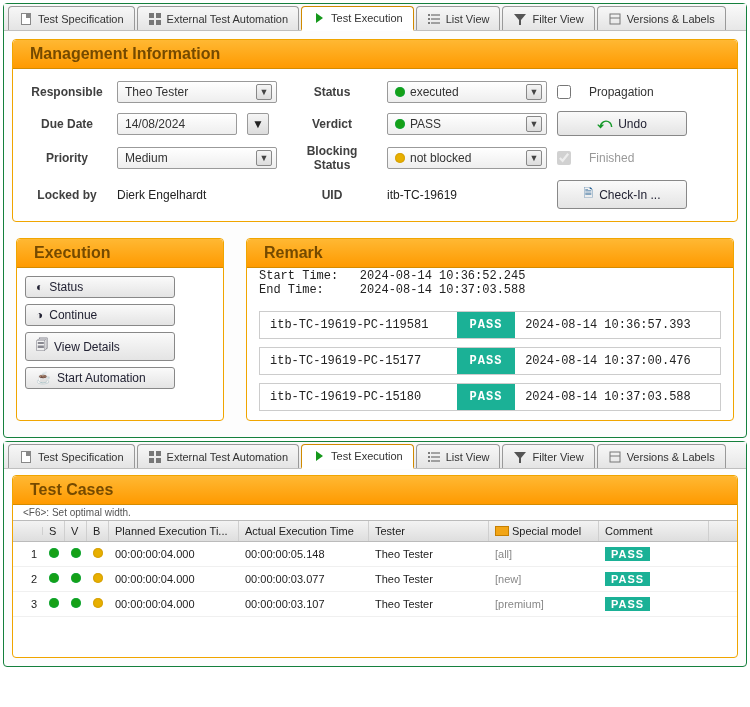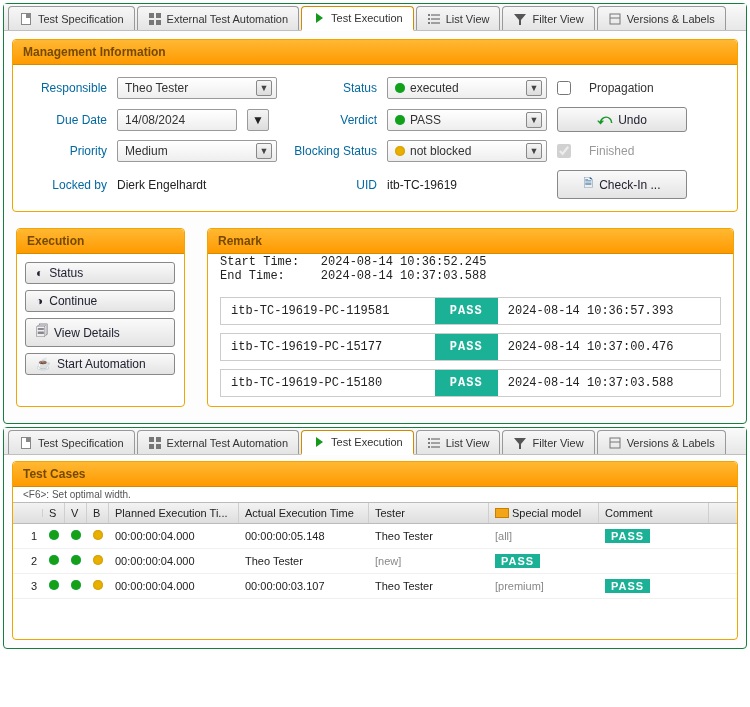--- a/index.html
+++ b/index.html
@@ -41,42 +41,42 @@
     background: #fff;
     border-color: #d08a00;
     border-bottom: 2px solid #fff;
     margin-bottom: -1px;
   }
   .tab .ticon { width: 14px; height: 14px; display:flex; align-items:center; justify-content:center; }
   .section-header {
     background: linear-gradient(#ffb833,#ff9a00);
     color: #754a00;
     font-weight: bold;
-    font-size: 12px;
-    padding: 5px 10px;
+    font-size: 16px;
+    padding: 5px 17px;
     border-bottom: 1px solid #d48b00;
     border-top-left-radius: 4px;
     border-top-right-radius: 4px;
   }
   .section {
     border: 1px solid #f0a500;
     border-radius: 4px;
     margin: 8px;
     background: #fff;
   }
   .form-area {
     display: grid;
     grid-template-columns: 80px 120px 30px   90px 120px 30px   170px;
     row-gap: 8px;
     column-gap: 10px;
     padding: 12px 14px;
     align-items: center;
     font-size: 12px;
   }
-  .form-area label { text-align: right; color:#0369a1; }
+  .form-area label { text-align: center; color:#404040;font-weight:bold; }
   .combo, input.text {
     border: 1px solid #9a9a9a;
     background: linear-gradient(#fff,#eee);
     height: 22px;
     border-radius: 2px;
     display: flex;
     align-items: center;
     padding: 0 4px;
     font-size: 12px;
     color: #333;
@@ -105,21 +105,21 @@
     display:inline-flex; align-items:center; gap:6px;
     cursor:pointer; font-size:12px; color:#223;
   }
   .dot { width:10px; height:10px; border-radius:50%; display:inline-block; }
   .dot.green { background:#16a016; box-shadow:inset 0 0 2px #0a5; }
   .dot.yellow { background:#e8b000; box-shadow:inset 0 0 2px #b98500; }
   .checkbox-row { display:flex; align-items:center; gap:18px; color:#333; }
   .checkbox-row input[type=checkbox]{ width:14px;height:14px; }
   .checkbox-row.disabled { color:#999; }
   .two-col-row { display:flex; gap:6px; padding: 0 4px 8px 4px; }
-  .exec-panel { width: 169px; }
+  .exec-panel { width: 208px; }
   .remark-panel { flex:1; }
   .exec-buttons { padding:8px; display:flex; flex-direction:column; gap:6px; }
   .exec-buttons .btn { width: 150px; justify-content:flex-start; }
   .remark-body { padding:1px 12px; font-family: "Courier New", monospace; font-size:12px; }
   .remark-body .log-line { white-space:pre; }
   .remark-table { width: 100%; border-collapse: separate; border-spacing:0 8px; margin-top:6px;}
   .remark-table td { padding:6px 10px; border:1px solid #ccc; background:#fff; }
   .remark-table td.pass {
     background:#1bb196; color:#fff; font-weight:bold; text-align:center; letter-spacing:1px;
     border-left:none; border-right:none;
@@ -423,20 +423,21 @@
         <div>Theo Tester</div>
         <div class="muted">[all]</div>
         <div><span class="badge-pass">PASS</span></div>
       </div>
       <div class="table-row">
         <div style="text-align:right">2</div>
         <div><span class="dot green"></span></div>
         <div><span class="dot green"></span></div>
         <div><span class="dot yellow"></span></div>
         <div>00:00:00:04.000</div>
+        <div>00:00:00:03.077</div>
         <div>Theo Tester</div>
         <div class="muted">[new]</div>
         <div><span class="badge-pass">PASS</span></div>
       </div>
       <div class="table-row">
         <div style="text-align:right">3</div>
         <div><span class="dot green"></span></div>
         <div><span class="dot green"></span></div>
         <div><span class="dot yellow"></span></div>
         <div>00:00:00:04.000</div>

